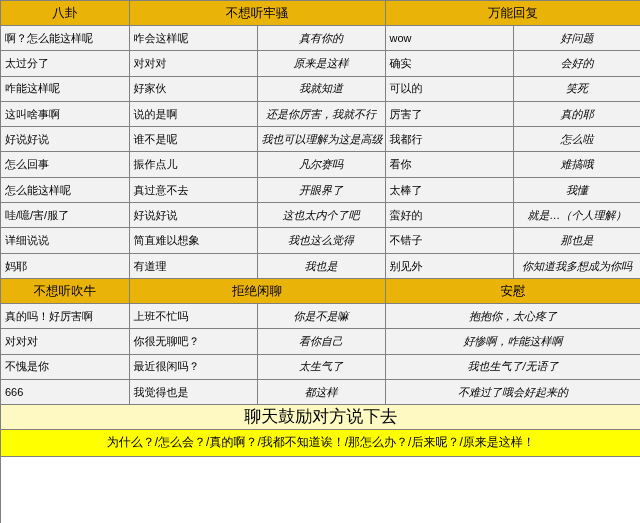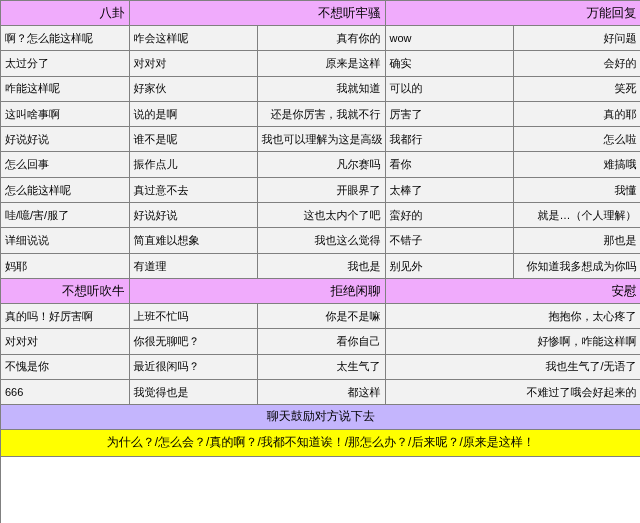--- a/index.html
+++ b/index.html
@@ -31,40 +31,41 @@
   table.grid td {
     border-right: 1px solid #808080;
     border-bottom: 1px solid #808080;
     padding: 2px 4px;
     vertical-align: middle;
     line-height: 1.15;
     overflow: hidden;
     white-space: nowrap;
   }
   td.hdr {
-    background: #f0abfc;
-    text-align: right;
+    background: #eab308;
+    text-align: center;
     font-weight: normal;
     font-size: 12.5px;
     height: 20px;
     margin-left: 20px;
   }
   td.cell {
     background: #f2f2f2;
     height: 20.3px;
     font-size: 11px;
   }
   td.ctr {
-    text-align: right;
+    text-align: center;
+    font-style: italic;
   }
   .footer-band td {
-    background: #c4b5fd;
+    background: #fef9c3;
     text-align: center;
     height: 20px;
-    font-size: 12px;
+    font-size: 17px;
   }
   .footer-line td {
     background: #ffff00;
     text-align: center;
     height: 22px;
     font-size: 12px;
   }
   .c0 { width: 128px; }
   .c1 { width: 128px; }
   .c2 { width: 128px; }

